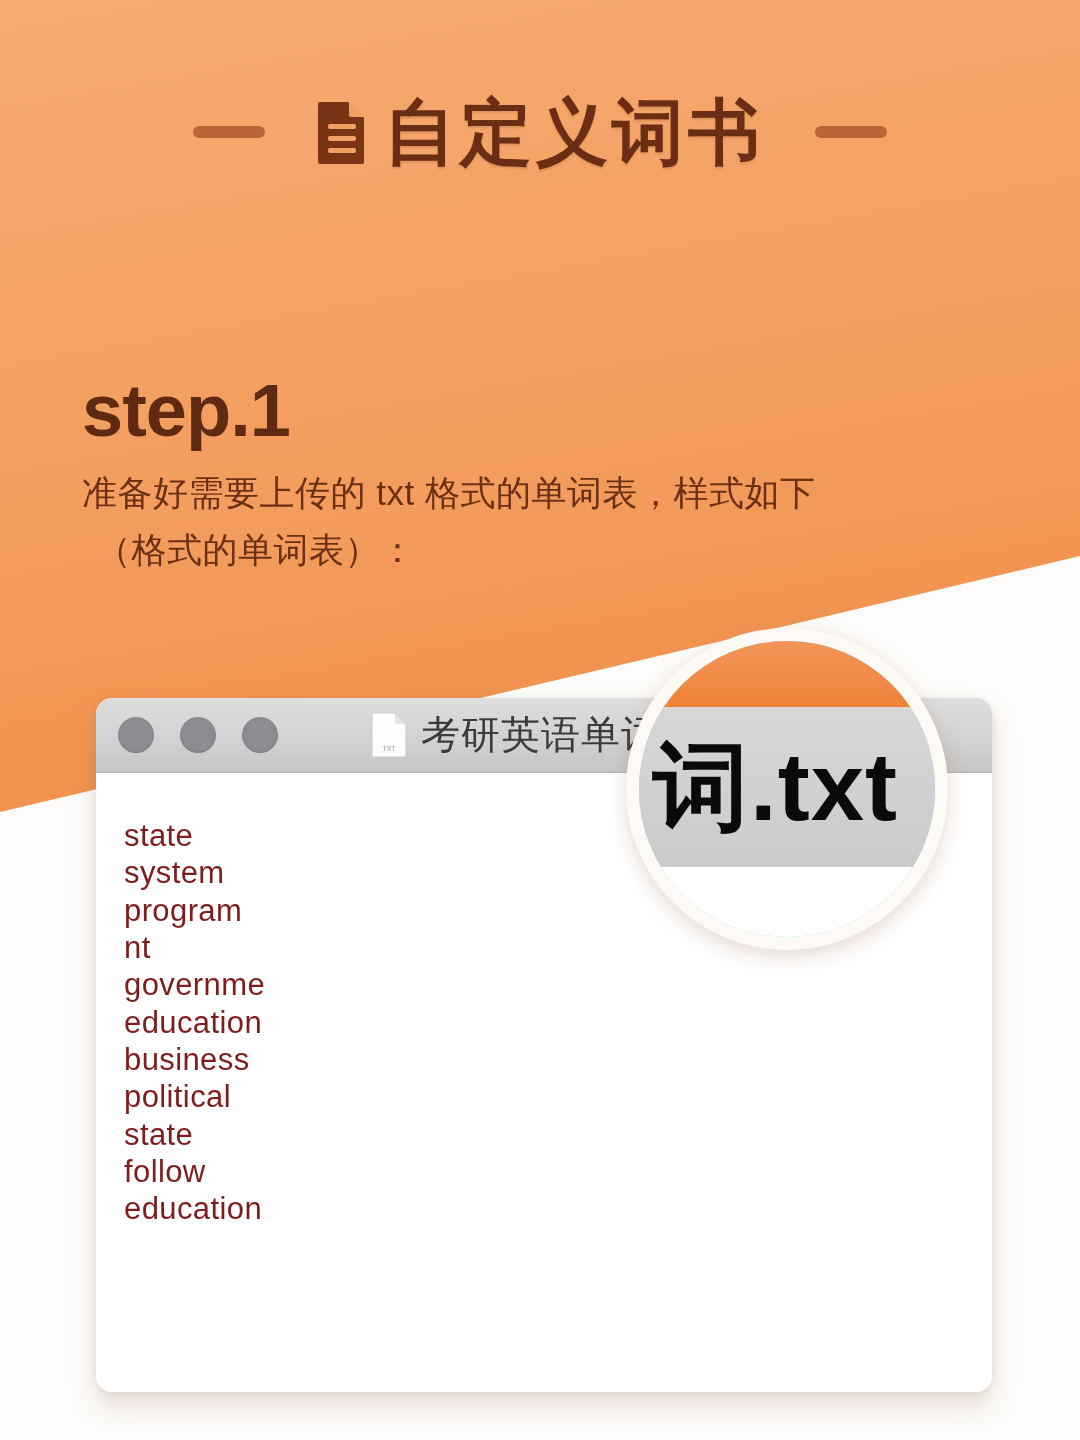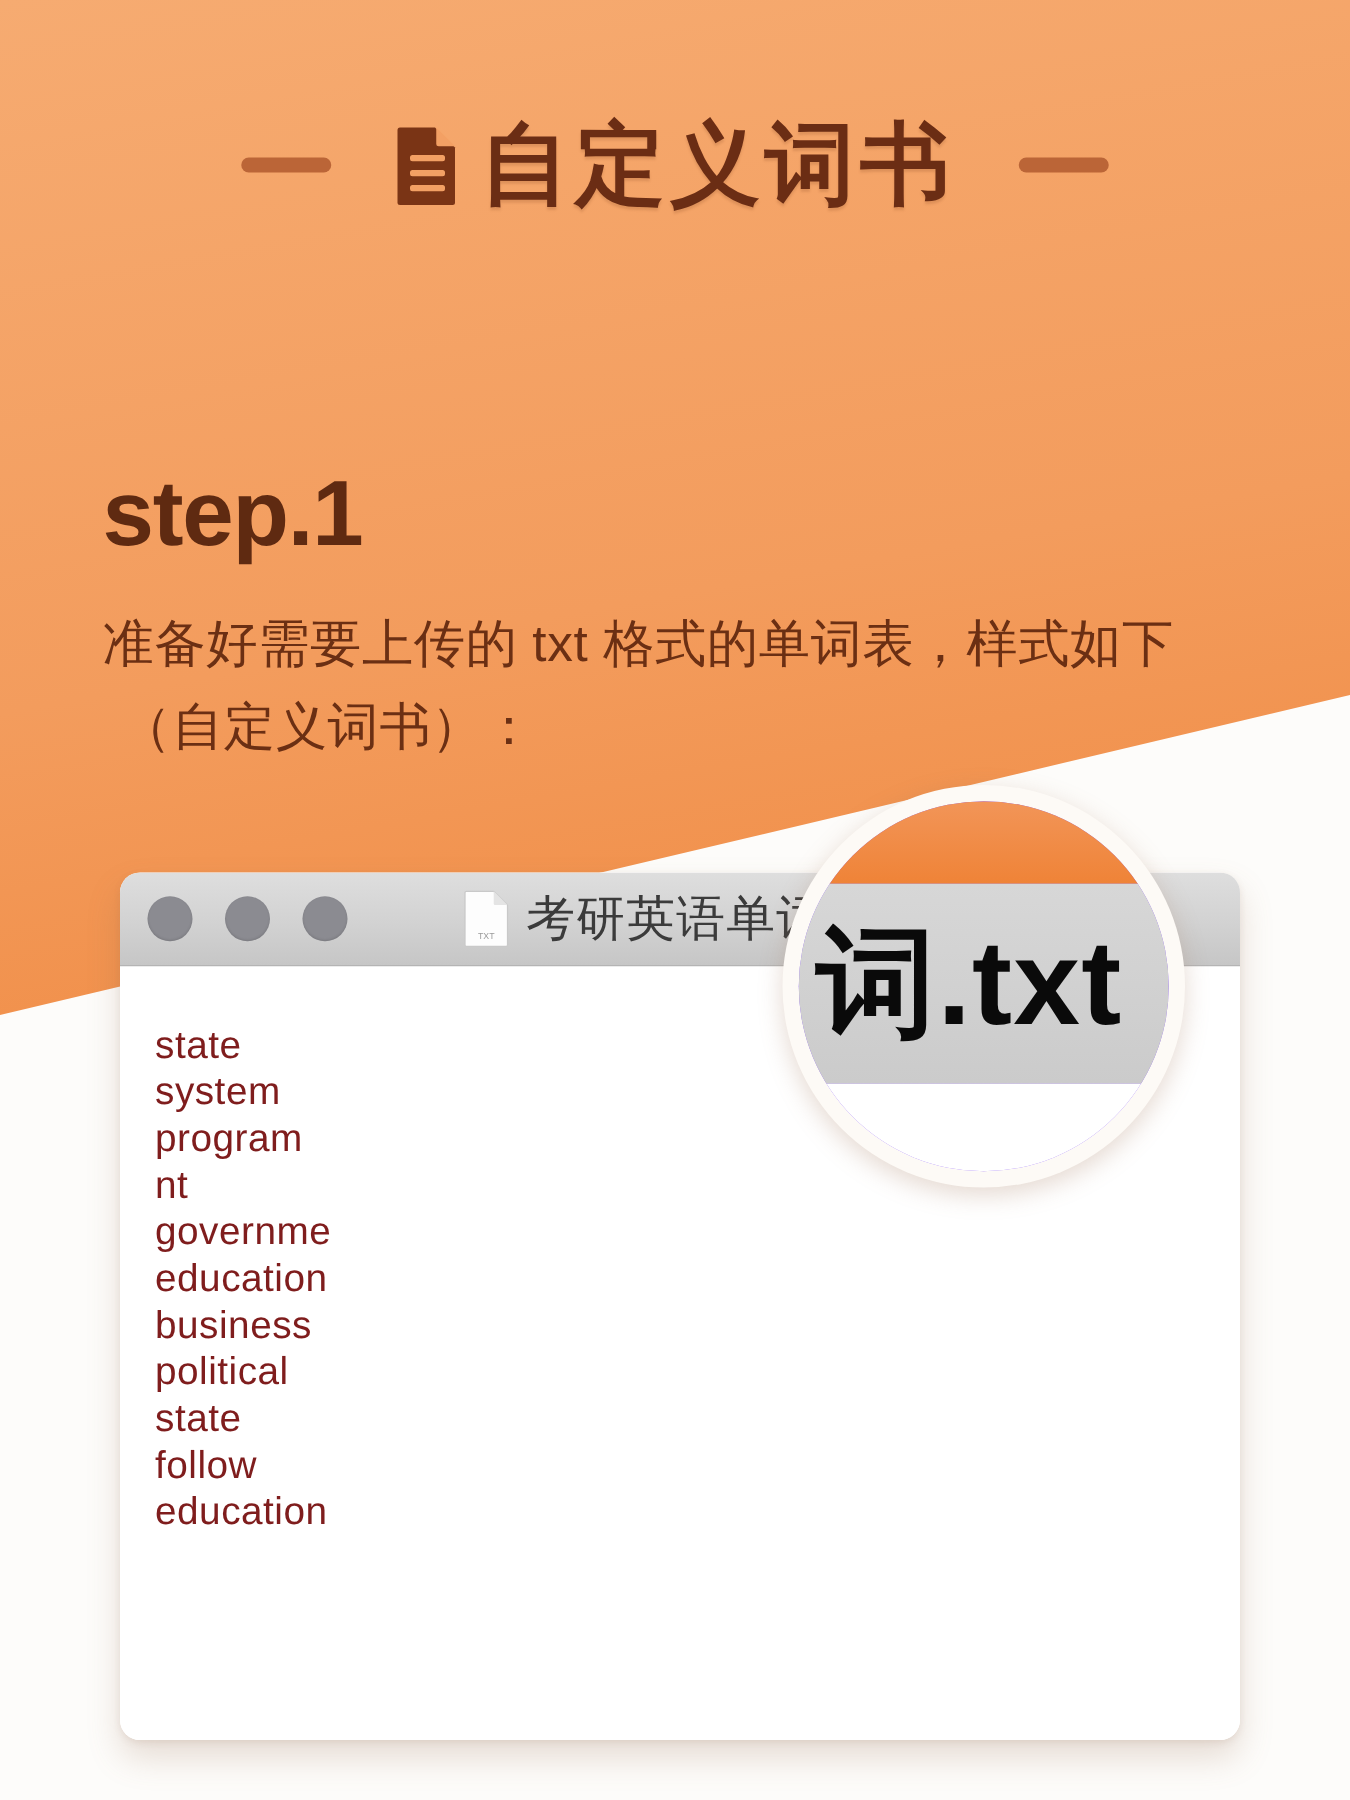--- a/index.html
+++ b/index.html
@@ -88,23 +88,23 @@
     font-weight: bold;
     color: #5f2a11;
     letter-spacing: -1px;
     line-height: 1;
     z-index: 5;
     margin-top: 16px;
   }
   .step-desc {
     position: absolute;
     left: 82px;
-    top: 482px;
+    top: 465px;
     width: 940px;
-    font-size: 41px;
+    font-size: 35px;
     color: #6b2f13;
     line-height: 1.62;
     font-weight: 500;
     z-index: 5;
     letter-spacing: 0.5px;
   }
   .step-desc .line2 {
     display: block;
     text-indent: 14px;
   }
@@ -193,21 +193,21 @@
     overflow: hidden;
   }
   .mag-inner {
     position: absolute;
     left: 13px;
     top: 13px;
     width: 296px;
     height: 296px;
     border-radius: 50%;
     overflow: hidden;
-    background: #8b5cf6;
+    background: #7dd3fc;
   }
   .mag-orange {
     position: absolute;
     left: 0; top: 0;
     width: 296px;
     height: 66px;
     background: linear-gradient(180deg, #f29558 0%, #ef8337 100%);
   }
   .mag-band {
     position: absolute;
@@ -257,21 +257,21 @@
         <rect x="12" y="48" width="28" height="5" rx="2" fill="#f3a064"></rect>
       </svg>
       <div class="head-title">自定义词书</div>
     </div>
     <div class="head-dash"></div>
   </div>
 
   <div class="step-label">step.1</div>
   <div class="step-desc">
     <span>准备好需要上传的 txt 格式的单词表，样式如下</span>
-    <span class="line2">（自定义词书）：</span>
+    <span class="line2">（格式的单词表）：</span>
   </div>
 
   <div class="win">
     <div class="win-titlebar">
       <div class="lights">
         <div class="light"></div>
         <div class="light"></div>
         <div class="light"></div>
       </div>
       <div class="title-wrap">

